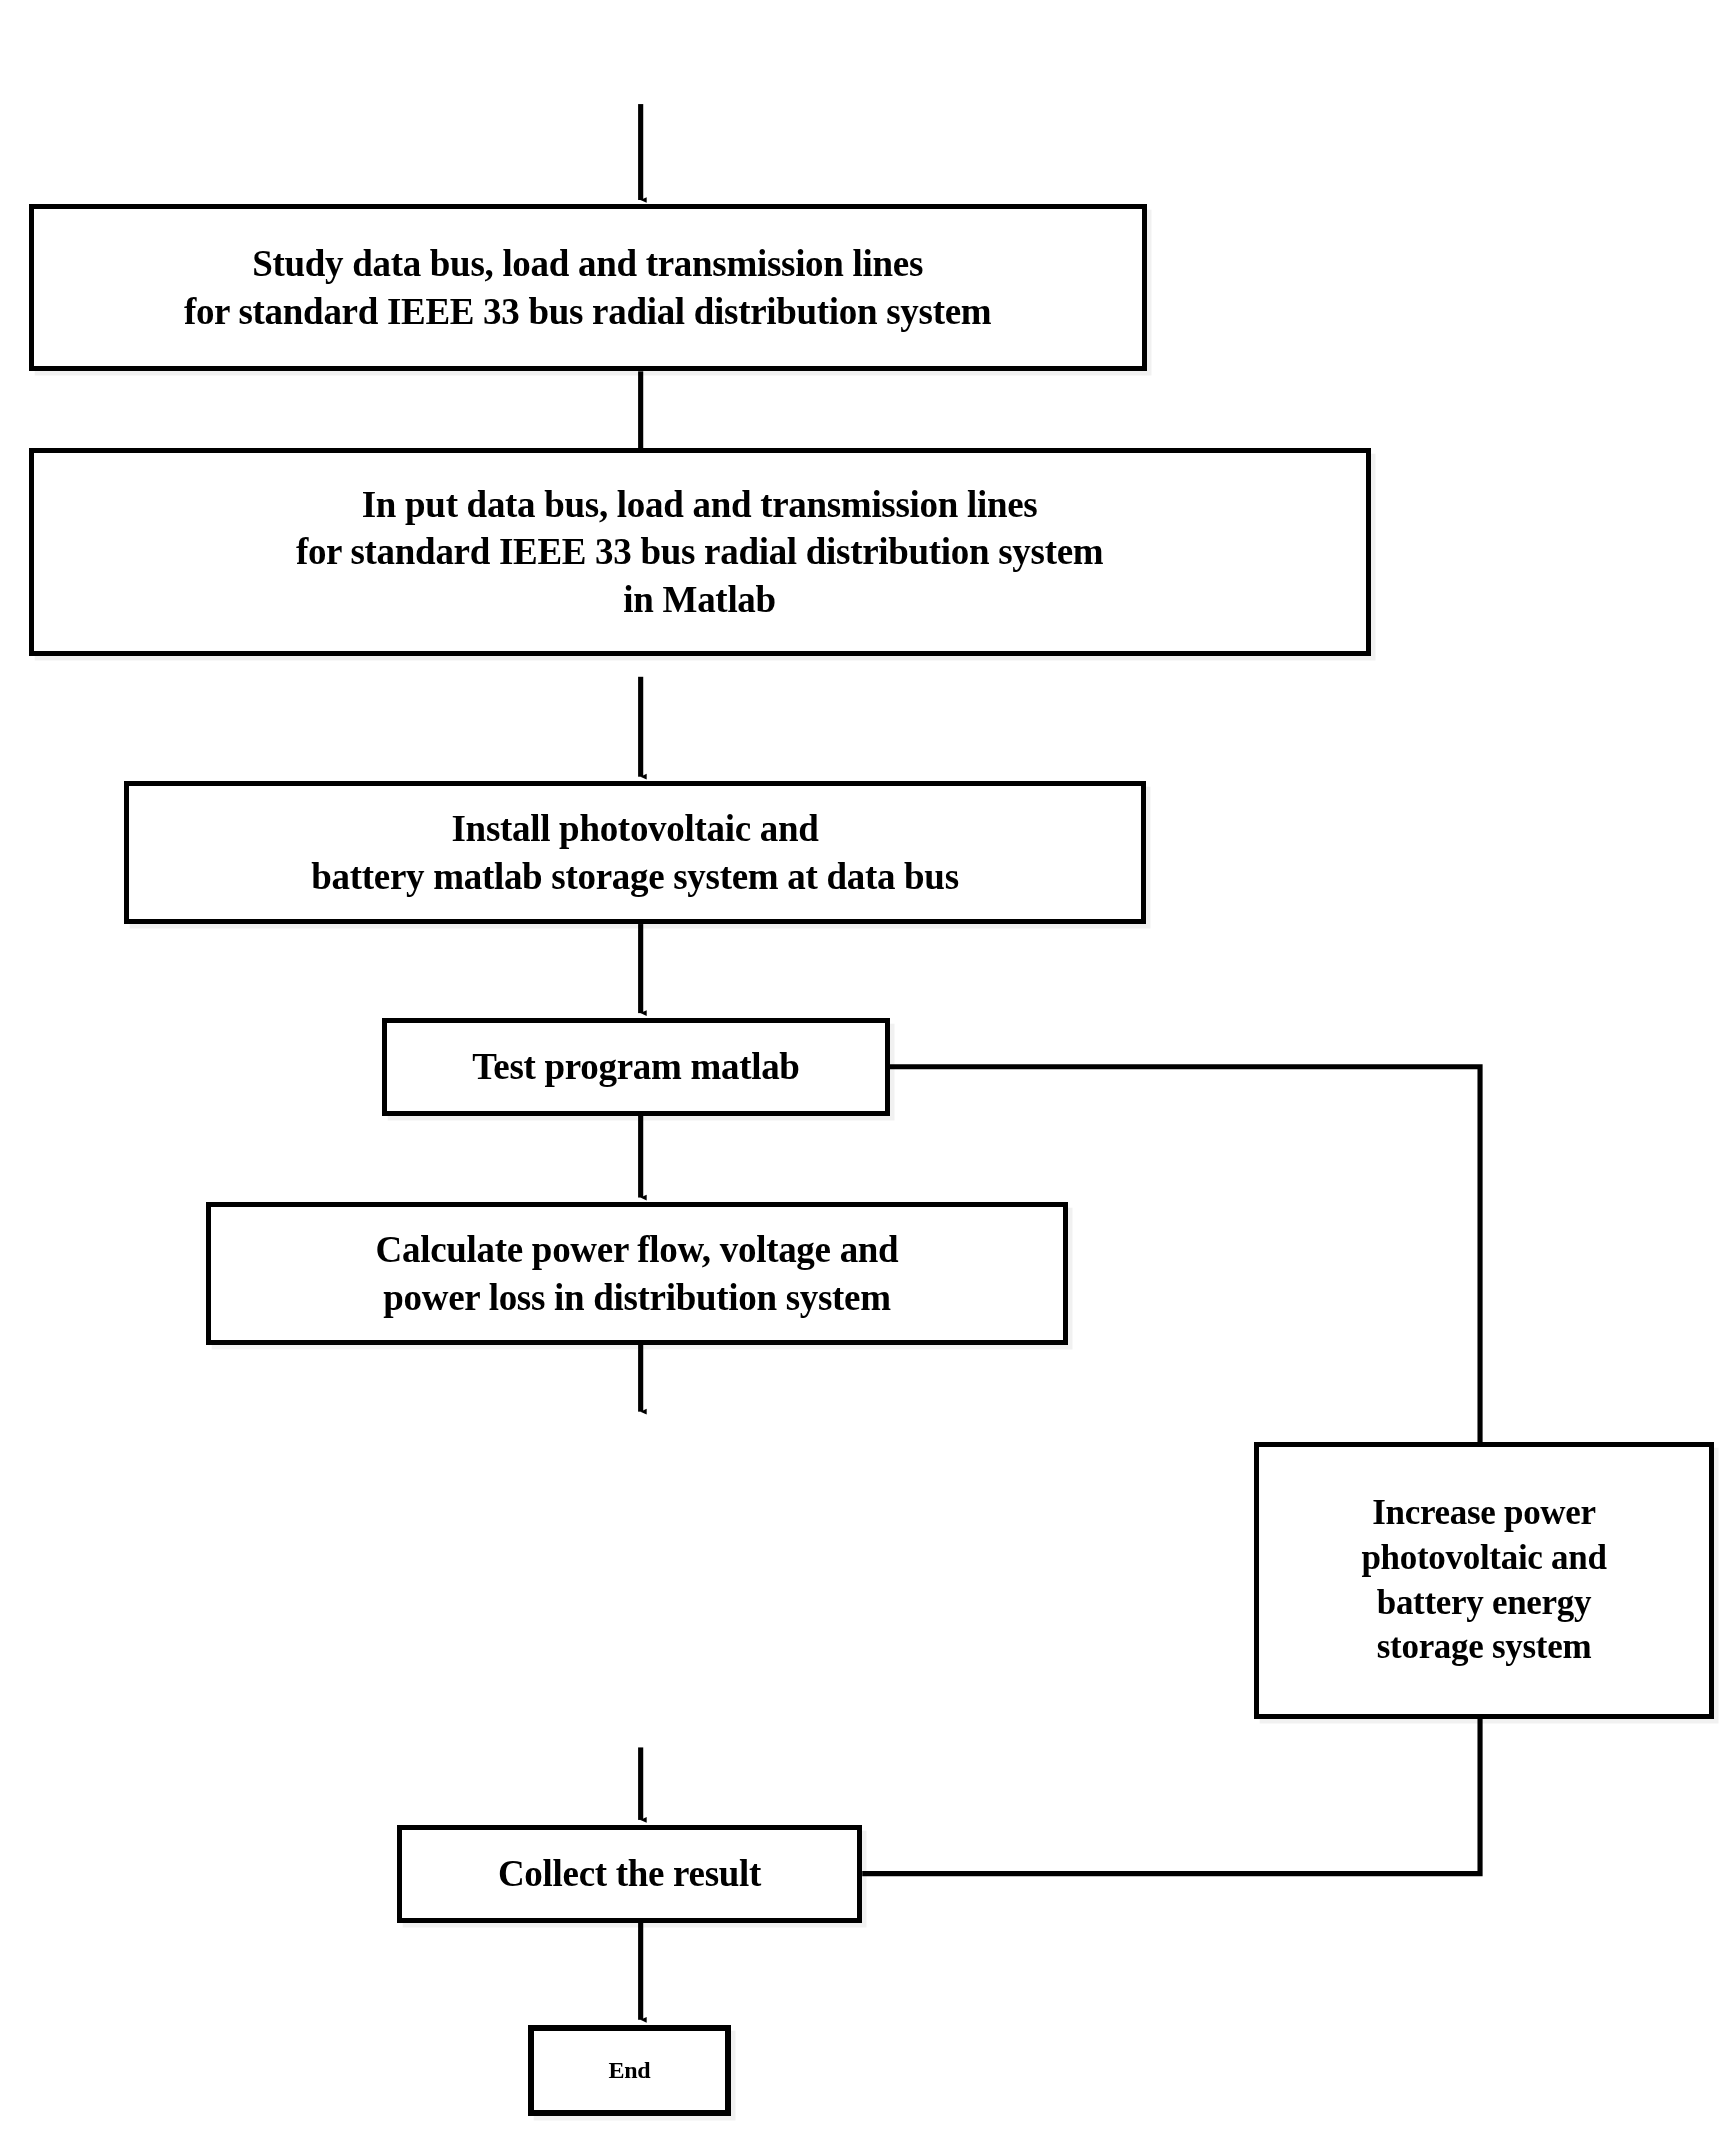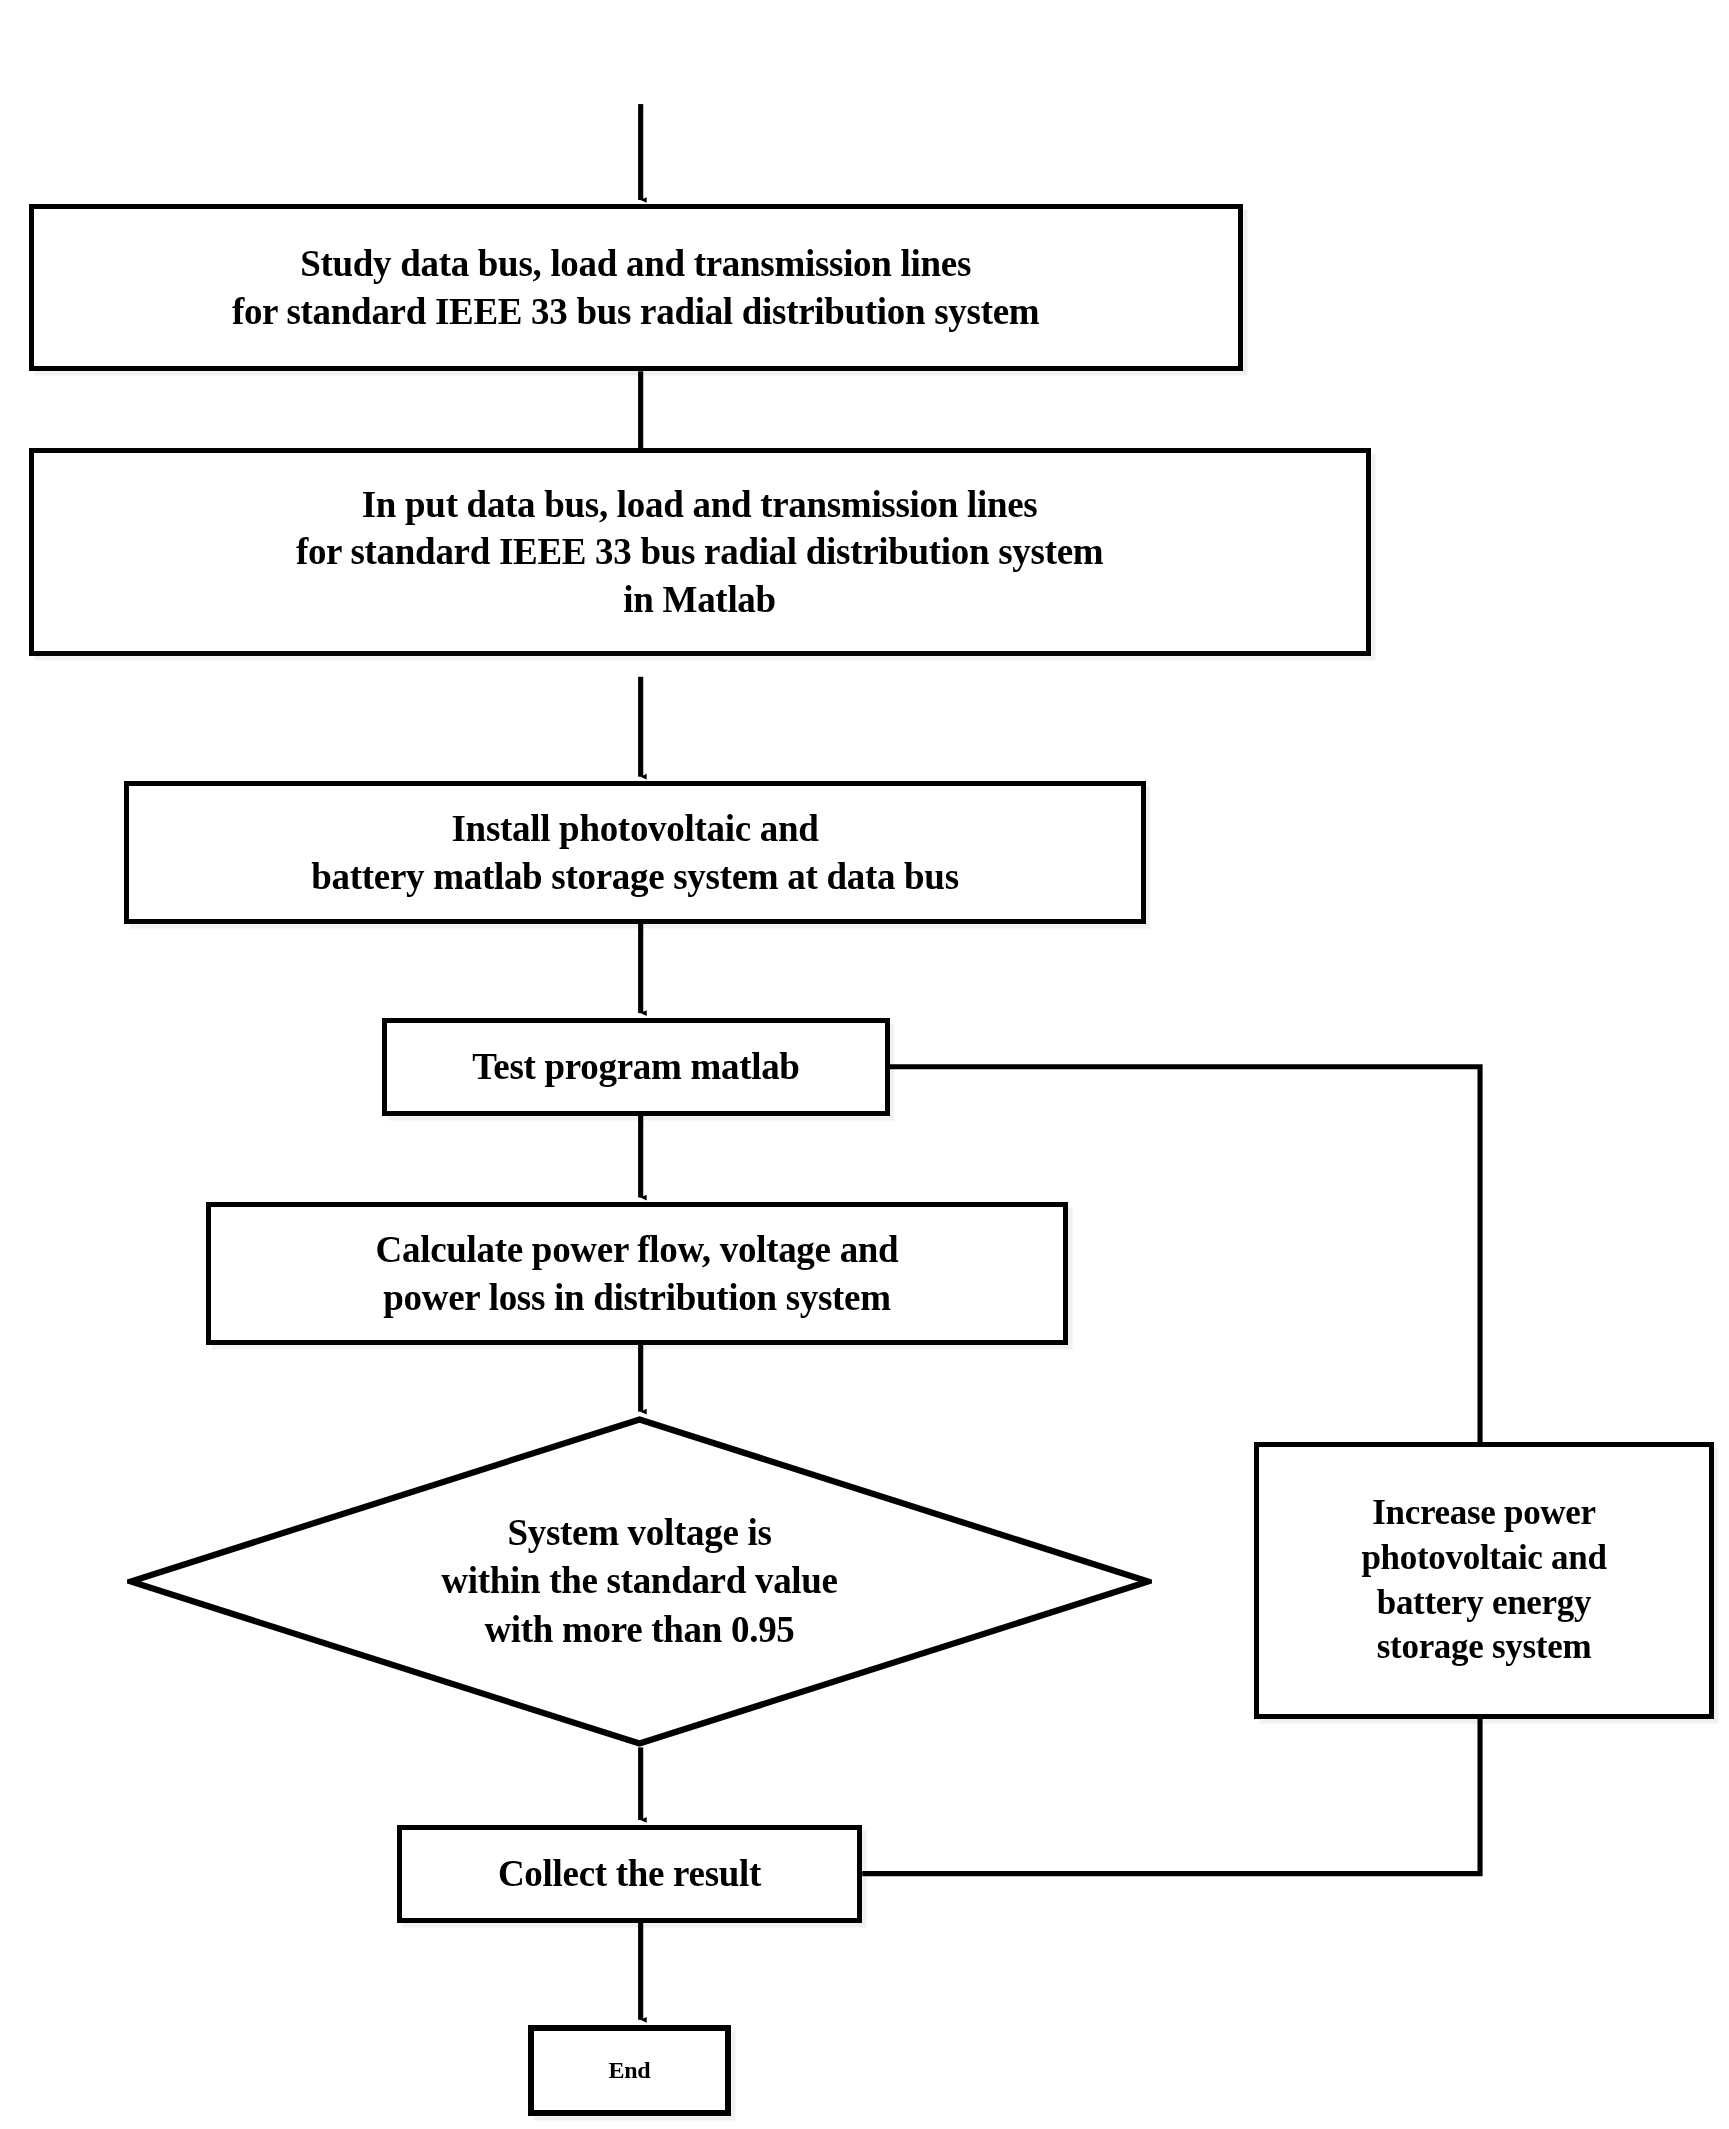--- a/index.html
+++ b/index.html
@@ -68,21 +68,21 @@
     text-align: center;
     white-space: pre-line;
     color: #000000;
     font-weight: bold;
     line-height: 1.30;
     letter-spacing: -0.3px;
   }
 
   
   #n-start      { left: 544px;  top: 12.6px;   width: 194px;  height: 91px; font-size: 35px; }
-  #n-study      { left: 28.6px;   top: 204px;  width: 1214px; height: 167px; font-size: 37px; text-align: center; }
+  #n-study      { left: 28.6px;   top: 204px;  width: 1118px; height: 167px; font-size: 37px; text-align: center; }
   #n-input      { left: 28.6px;   top: 448px;  width: 1342px; height: 208px; font-size: 37px; }
   #n-install    { left: 124px;  top: 781px; width: 1022px; height: 143px; font-size: 37px; }
   #n-test       { left: 382px;  top: 1018px; width: 508px;  height: 98px; font-size: 37px; text-align: right; }
   #n-calc       { left: 206px;  top: 1202px; width: 862px; height: 143px; font-size: 37px; }
   #n-diamond    { left: 127px;  top: 1416px; width: 1025px; height: 331px; }
   #n-diamond .label { font-size: 37px; }
   #n-increase   { left: 1254px; top: 1442px; width: 460px;  height: 277px; font-size: 35px; }
   #n-collect    { left: 397px;  top: 1825px; width: 465px;  height: 98px; font-size: 37px; }
   #n-end        { left: 528px;  top: 2025px; width: 203px;  height: 91px; font-size: 24px; }
 </style>
@@ -143,28 +143,20 @@
 
   <div class="node proc" id="n-test">
     <span class="label">Test program matlab</span>
   </div>
 
   <div class="node proc" id="n-calc">
     <span class="label">Calculate power flow, voltage and
 power loss in distribution system</span>
   </div>
 
-  <div class="diamond-wrap" id="n-diamond">
-    <svg class="dshape" width="1025" height="331" viewBox="0 0 1795 580">
-      <polygon points="897.5,6 1789,290 897.5,574 6,290" fill="#ffffff" stroke="#000000" stroke-width="11"></polygon>
-    </svg>
-    <span class="label">System voltage is
-within the standard value
-with more than 0.95</span>
-  </div>
 
   <div class="node proc" id="n-increase">
     <span class="label">Increase power
 photovoltaic and
 battery energy
 storage system</span>
   </div>
 
   <div class="node proc" id="n-collect">
     <span class="label">Collect the result</span>

